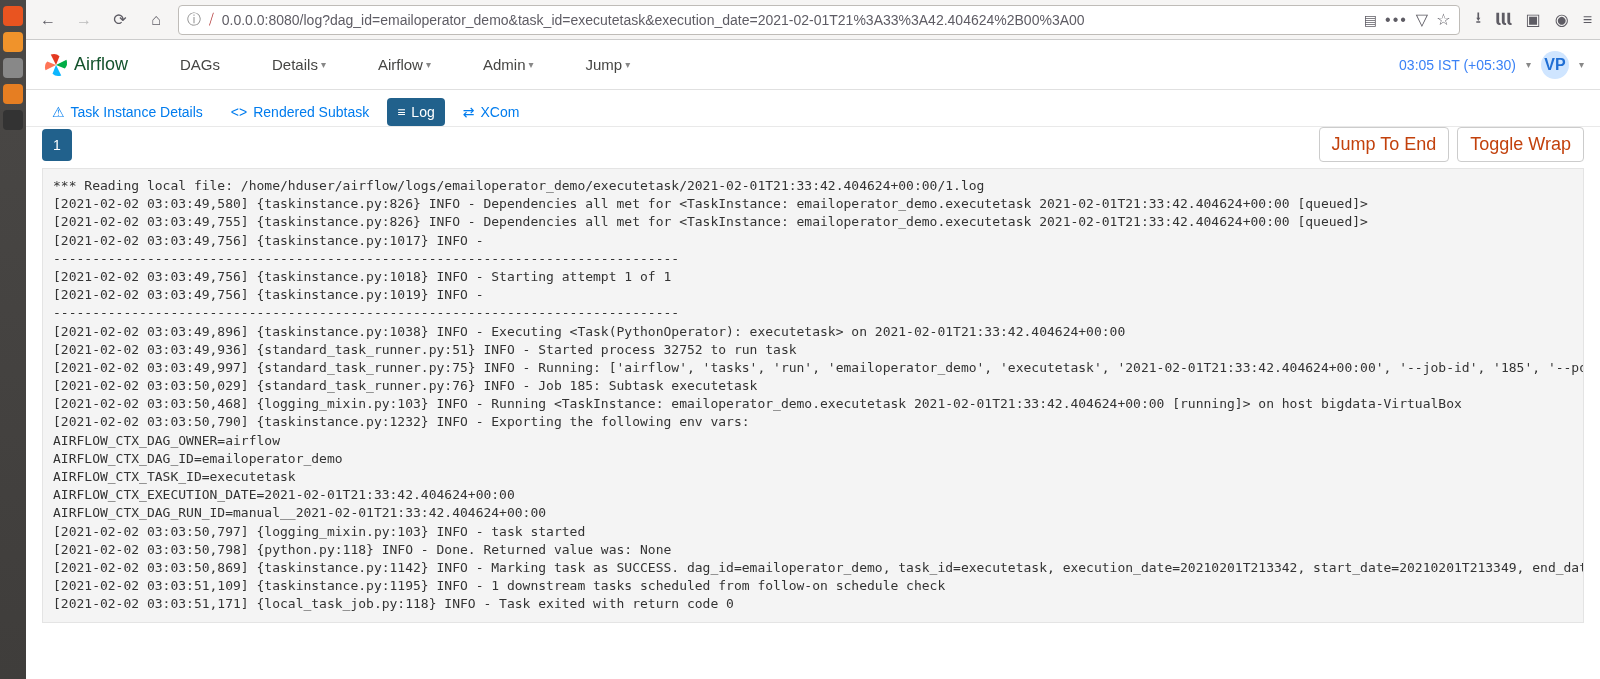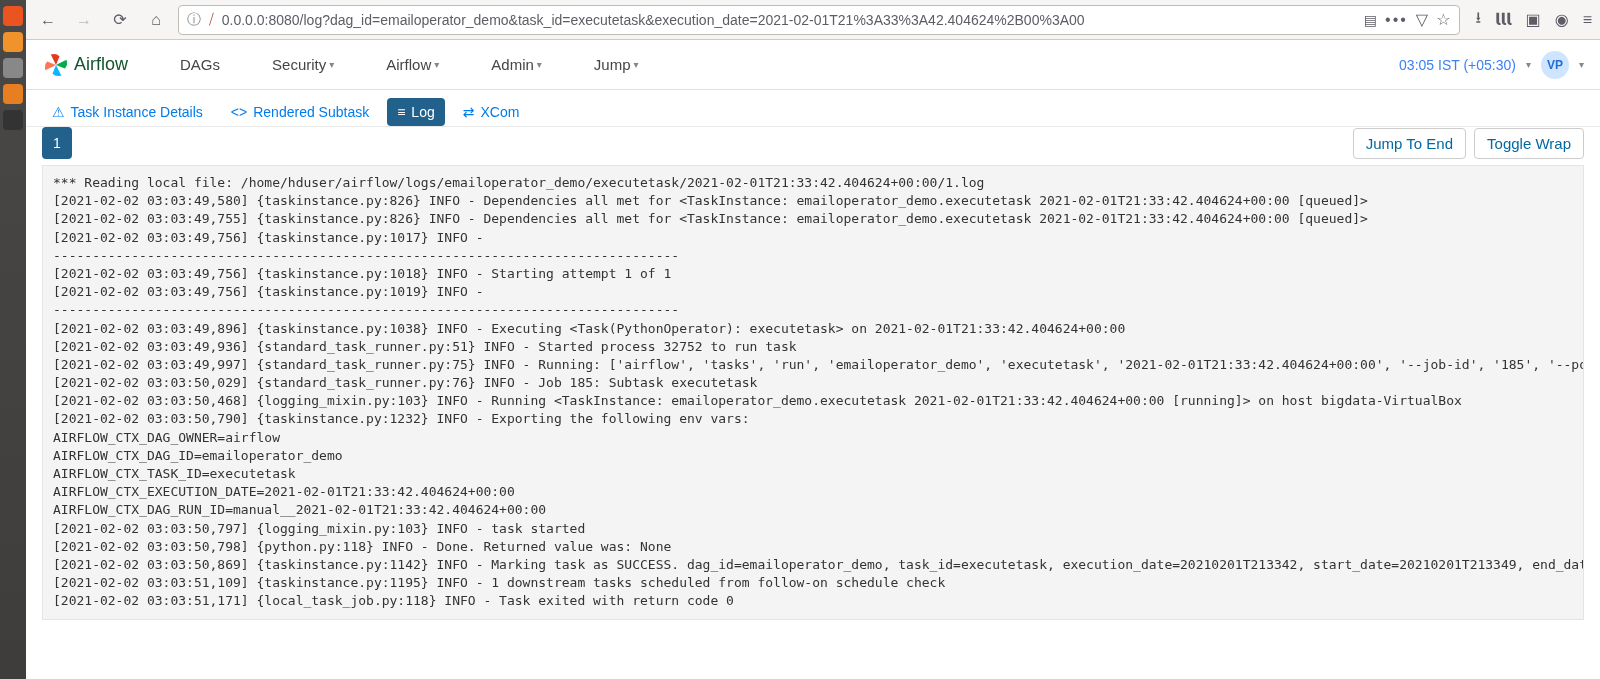--- a/index.html
+++ b/index.html
@@ -24,31 +24,31 @@
 .ubuntu-launcher { position: fixed; left: 0; top: 0; width: 26px; height: 100%; background: linear-gradient(#4a4846,#3f3d3b); z-index: 0; }
 .launcher-item { width: 20px; height: 20px; margin: 6px auto; border-radius: 4px; }
 .page-wrapper { margin-left: 26px; }
 .airflow-nav { height: 50px; border-bottom: 1px solid #e0e0e0; display: flex; align-items: center; padding: 0 16px; gap: 24px; background: #fff; }
 .airflow-logo { display: flex; align-items: center; gap: 4px; font-weight: 500; font-size: 18px; color: #14532d; }
 .pinwheel { width: 28px; height: 28px; }
 .nav-item { font-size: 15px; color: #464644; font-weight: 500; cursor: pointer; display: flex; align-items: center; gap: 3px; margin-left: 28px; }
 .nav-caret { font-size: 10px; color: #888; }
 .nav-right { margin-left: auto; display: flex; align-items: center; gap: 10px; }
 .clock { font-size: 14px; color: #3b82f6; font-weight: 500; }
-.avatar { width: 28px; height: 28px; border-radius: 50%; background: #cfe5ff; color: #1f6ed4; display: flex; align-items: center; justify-content: center; font-size: 12px; font-weight: 600; }
+.avatar { width: 28px; height: 28px; border-radius: 50%; background: #cfe5ff; color: #1f6ed4; display: flex; align-items: center; justify-content: center; font-size: 16px; font-weight: 600; }
 .tabs-row { padding: 8px 16px 0; display: flex; gap: 8px; border-bottom: 1px solid #e9e9e9; }
 .task-tab { padding: 6px 10px; display: flex; align-items: center; gap: 6px; font-size: 14px; color: #017cee; cursor: pointer; border-radius: 4px; }
 .task-tab.active { background: #21618c; color: #fff; }
 .task-tab-icon { font-size: 14px; }
 .log-header-row { display: flex; align-items: center; padding: 12px 16px 8px; }
 .log-title { font-size: 18px; font-weight: 400; color: #444; }
 .attempts-row { display: flex; align-items: center; padding: 0 16px 6px; }
 .attempt-btn { width: 30px; height: 32px; background: #21618c; color: #fff; display: flex; align-items: center; justify-content: center; border-radius: 4px; font-size: 14px; cursor: pointer; }
 .log-actions { margin-left: auto; display: flex; gap: 8px; }
-.log-action-btn { padding: 6px 12px; border: 1px solid #ccc; border-radius: 4px; background: #fff; font-size: 15px; color: #0369a1; cursor: pointer; }
+.log-action-btn { padding: 6px 12px; border: 1px solid #ccc; border-radius: 4px; background: #fff; font-size: 18px; color: #c2410c; cursor: pointer; }
 .log-content { margin: 0 16px 12px; background: #f4f4f4; border: 1px solid #e4e4e4; padding: 8px 10px; font-family: 'Menlo','Consolas',monospace; font-size: 13px; color: #333; white-space: pre; overflow-x: auto; line-height: 1.4; }
 </style>
 </head>
 <body>
 
 <div class="ubuntu-launcher">
   <div class="launcher-item" style="background:#e95420"></div>
   <div class="launcher-item" style="background:#f0932b"></div>
   <div class="launcher-item" style="background:#888"></div>
   <div class="launcher-item" style="background:#e67e22"></div>
@@ -88,21 +88,21 @@
       <path d="M16 16 L22 28 Q16 30 12 26 Z" fill="#0cb6ff"></path>
       <path d="M16 16 L4 22 Q2 16 6 12 Z" fill="#ff7557"></path>
       <path d="M16 16 L10 4 Q16 2 20 6 Z" fill="#e43921"></path>
     </svg>
     <span>Airflow</span>
   </div>
   <div class="nav-item">
         <span>DAGs</span>
       </div>
   <div class="nav-item">
-        <span>Security</span>
+        <span>Details</span>
         <span class="nav-caret">▾</span>
       </div>
   <div class="nav-item">
         <span>Airflow</span>
         <span class="nav-caret">▾</span>
       </div>
   <div class="nav-item">
         <span>Admin</span>
         <span class="nav-caret">▾</span>
       </div>

